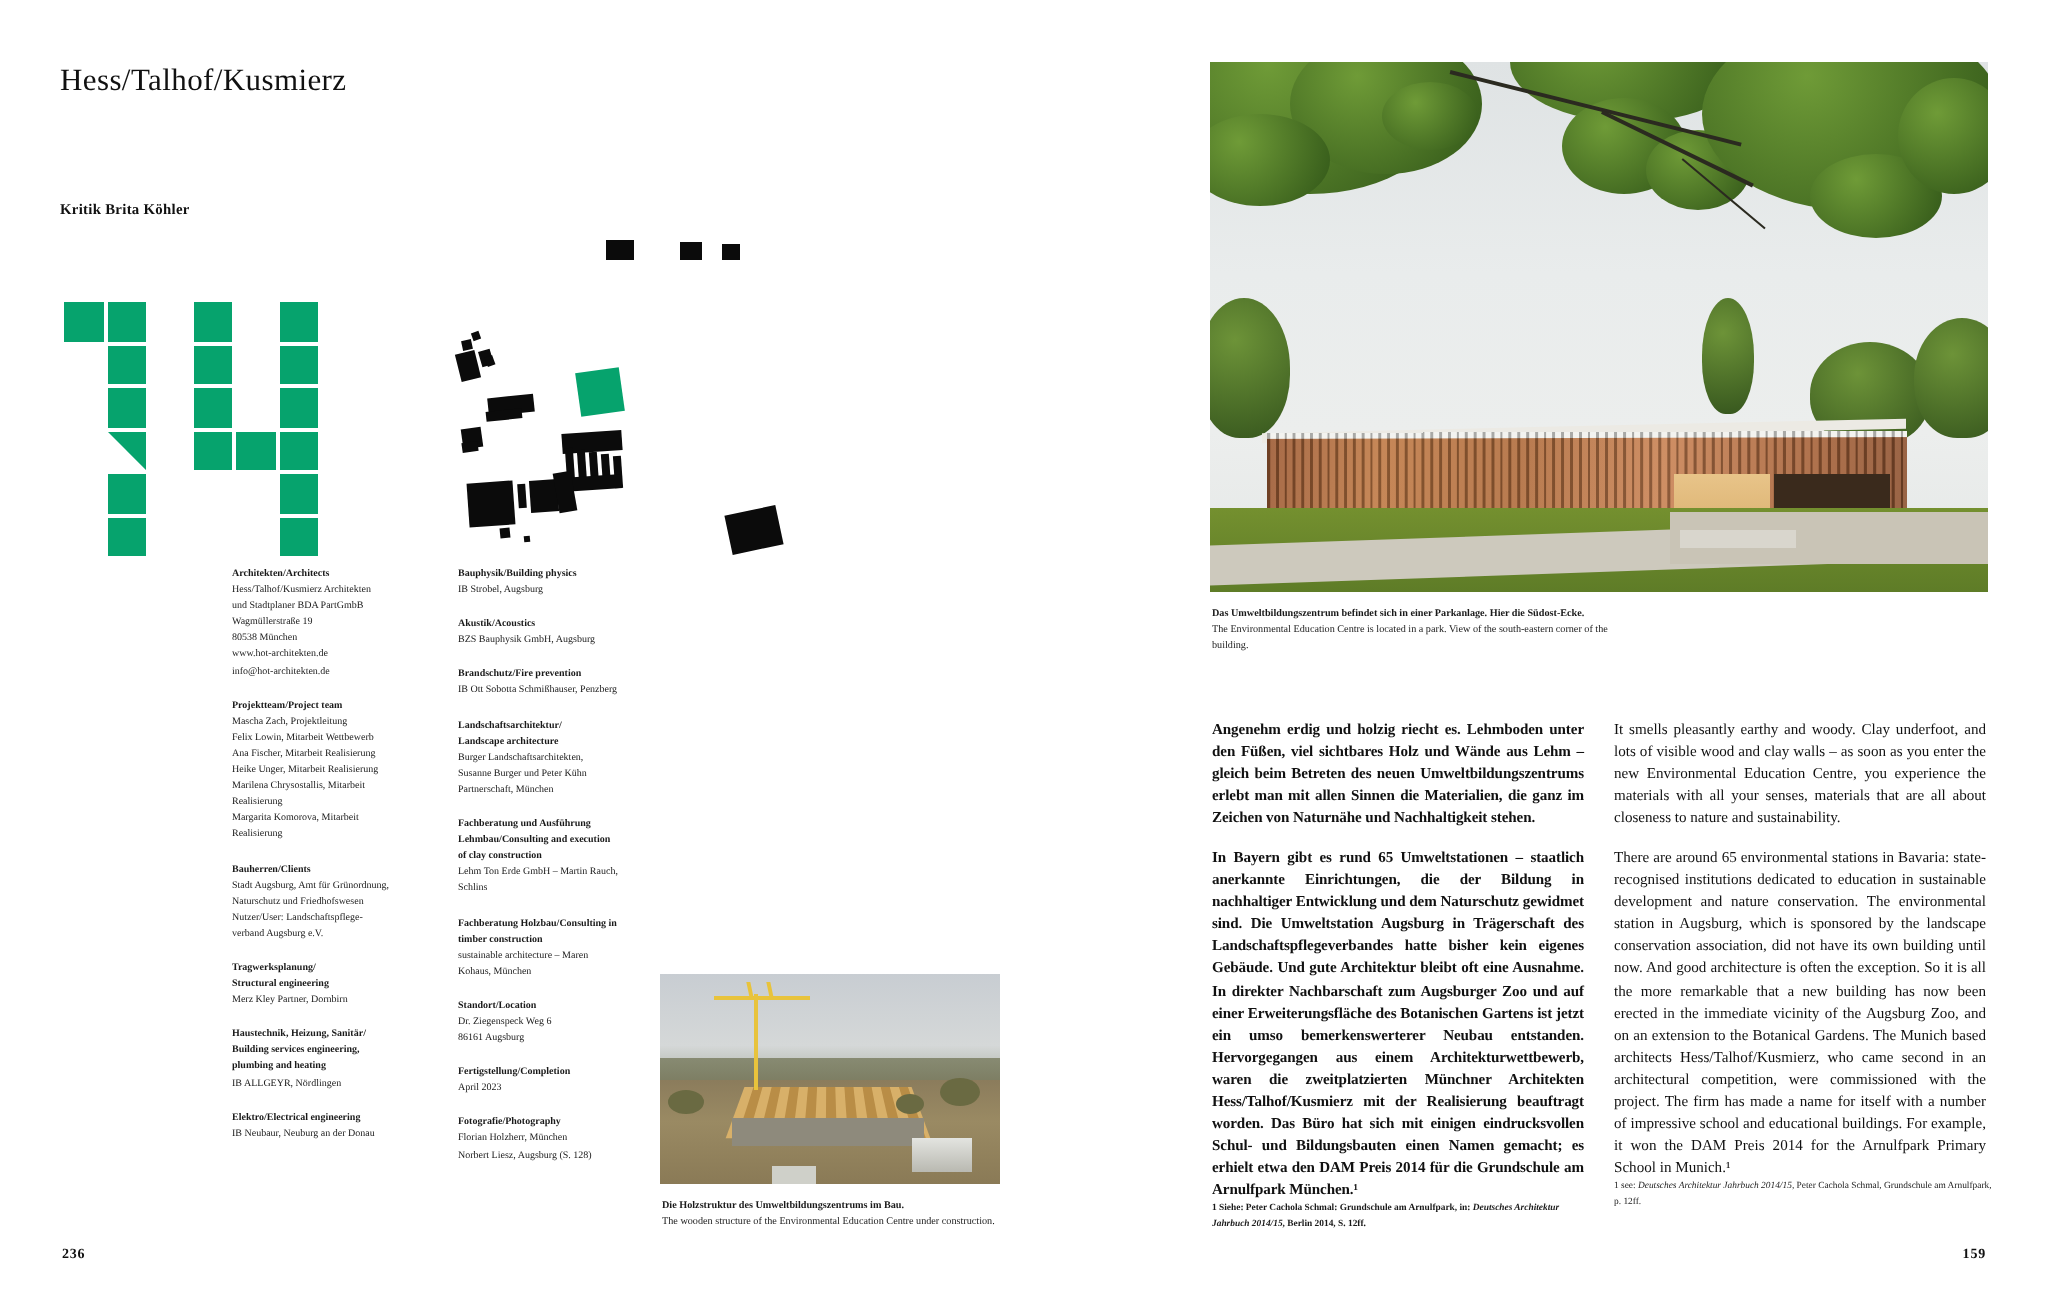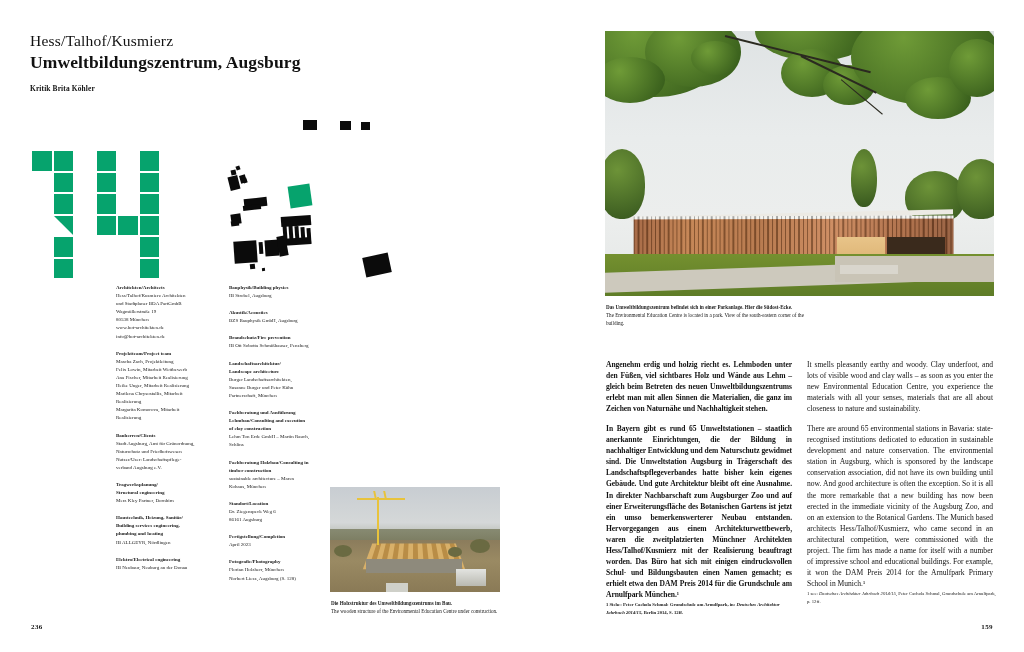--- a/index.html
+++ b/index.html
@@ -31,21 +31,21 @@
   .headline {
     position: absolute;
     left: 30px; top: 52px;
     font-size: 17.5px;
     font-weight: bold;
     letter-spacing: .1px;
     white-space: nowrap;
   }
   .byline {
     position: absolute;
-    left: 30px; top: 84px;
+    left: 30px; top: 100px;
     font-size: 7.4px;
     font-weight: bold;
     letter-spacing: .15px;
   }
 
   
   #numeral {
     position: absolute;
     left: 32px; top: 151px;
     width: 124px; height: 145px;
@@ -221,21 +221,20 @@
   }
   #folio-l { left: 31px; }
   #folio-r { right: 31px; }
 </style>
 </head>
 <body>
 
 <div id="spread">
 
   <div class="kicker">Hess/Talhof/Kusmierz</div>
-  <div class="headline">Umweltbildungszentrum, Augsburg</div>
   <div class="byline">Kritik Brita Köhler</div>
 
   <div id="numeral">
       <i style="left: 0px; top: 0px; width: 19.6px; height: 19.6px; background: rgb(6, 163, 109);"></i>
       <i style="left: 21.5px; top: 0px; width: 19.6px; height: 19.6px; background: rgb(6, 163, 109);"></i>
       <i style="left: 64.5px; top: 0px; width: 19.6px; height: 19.6px; background: rgb(6, 163, 109);"></i>
       <i style="left: 107.5px; top: 0px; width: 19.6px; height: 19.6px; background: rgb(6, 163, 109);"></i>
       <i style="left: 21.5px; top: 21.5px; width: 19.6px; height: 19.6px; background: rgb(6, 163, 109);"></i>
       <i style="left: 64.5px; top: 21.5px; width: 19.6px; height: 19.6px; background: rgb(6, 163, 109);"></i>
       <i style="left: 107.5px; top: 21.5px; width: 19.6px; height: 19.6px; background: rgb(6, 163, 109);"></i>

